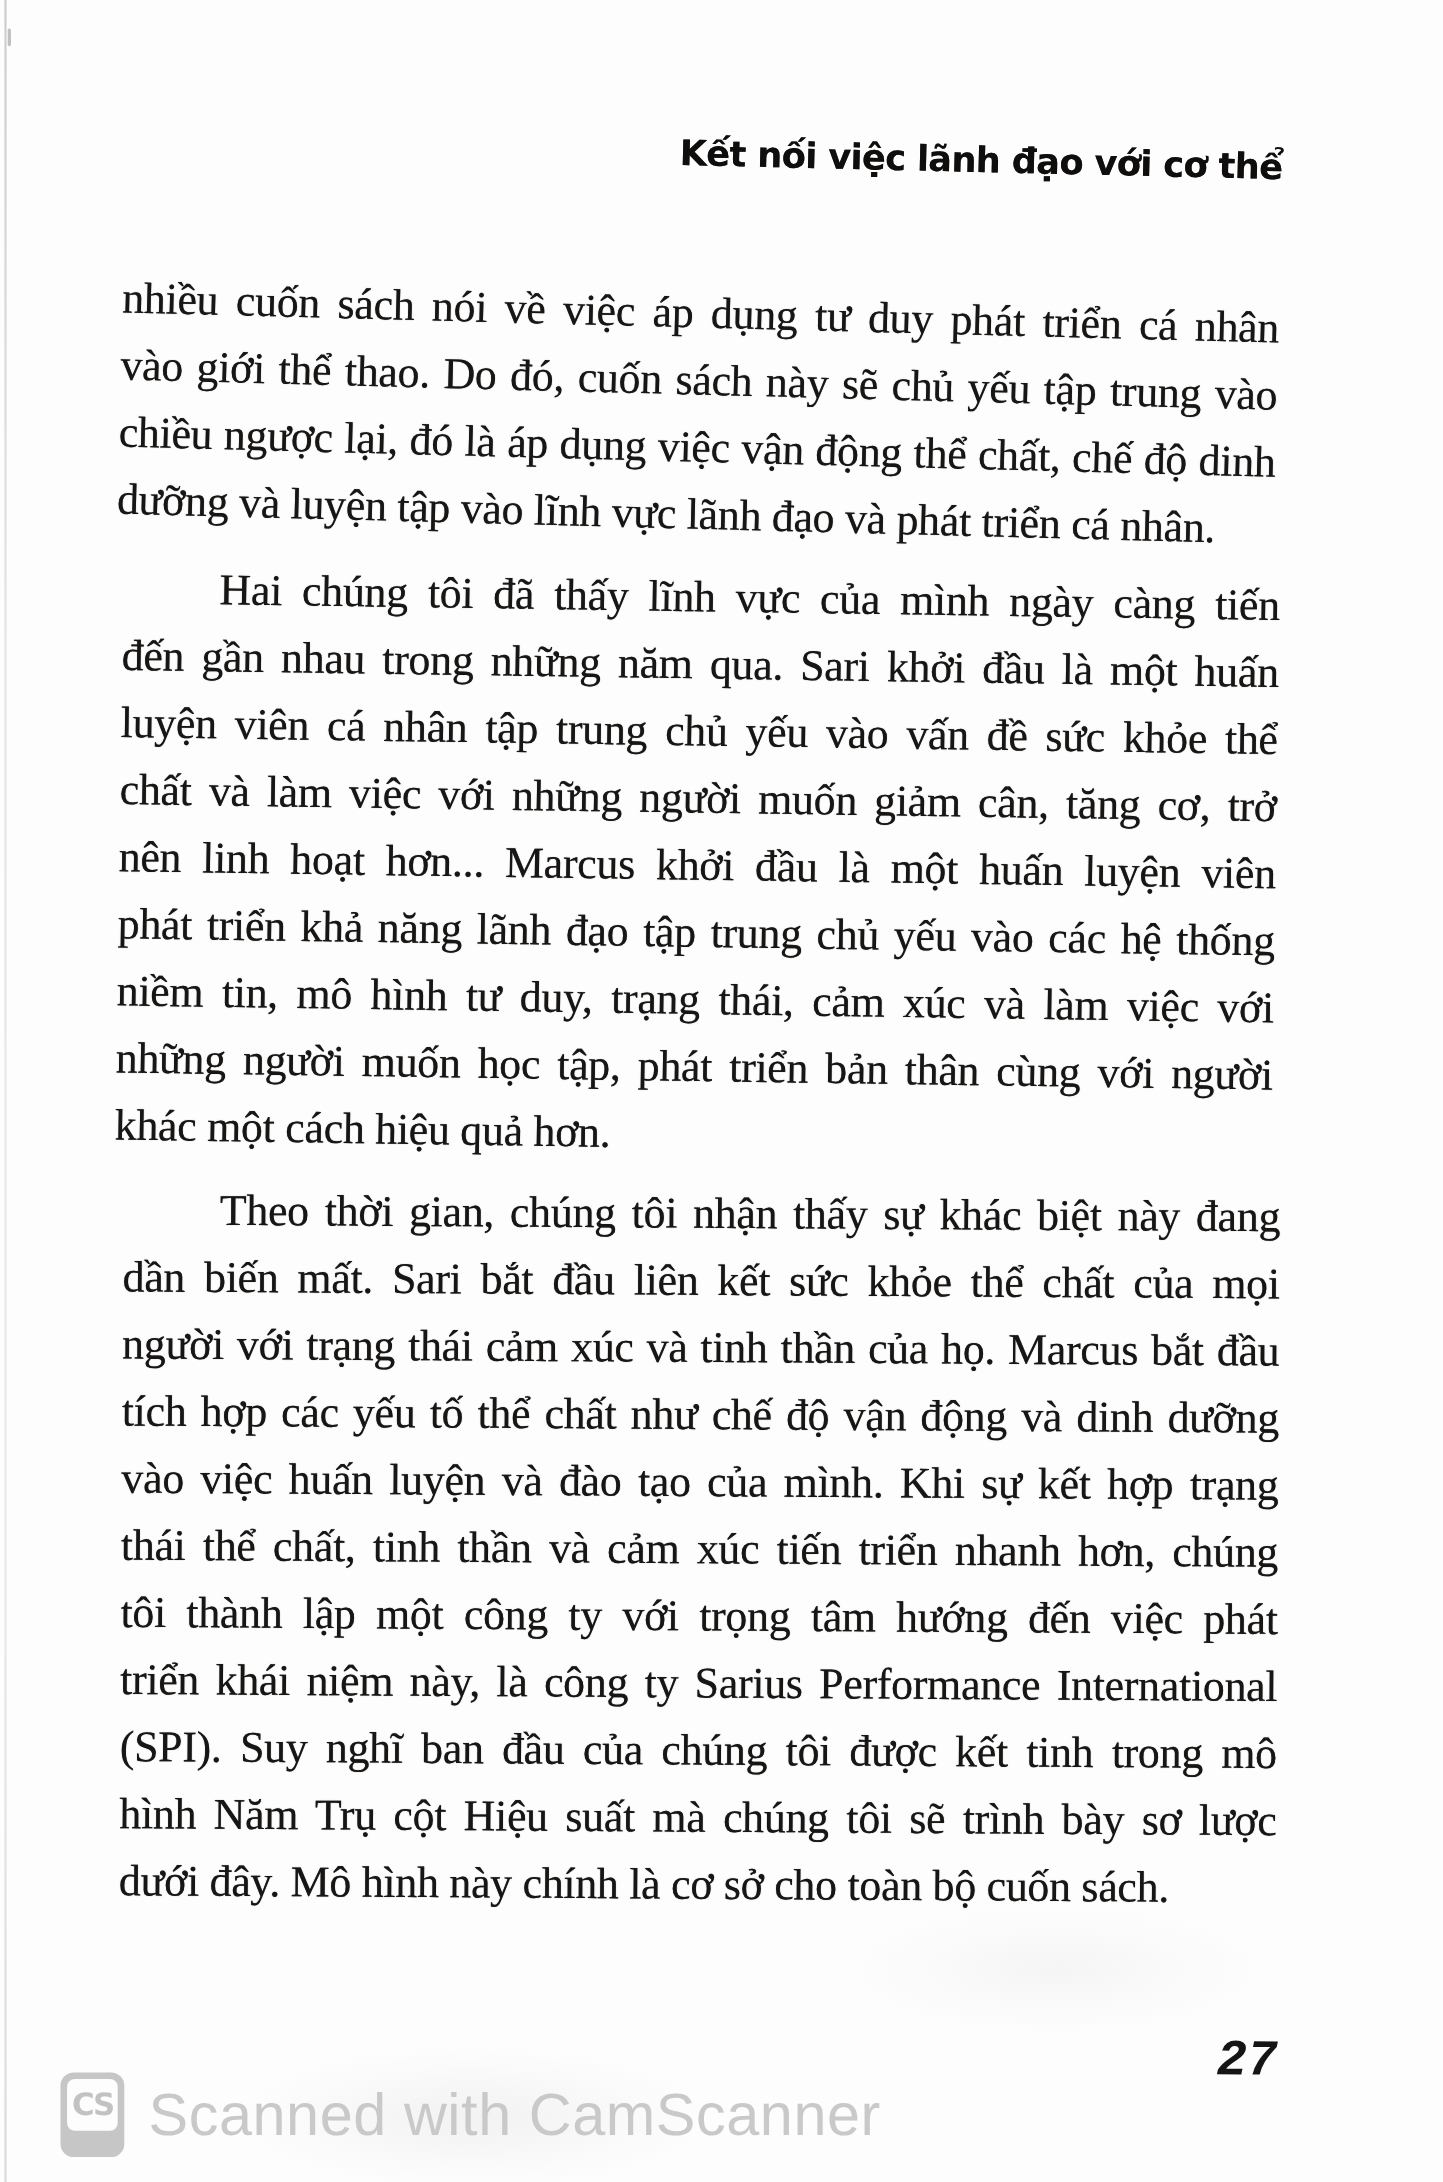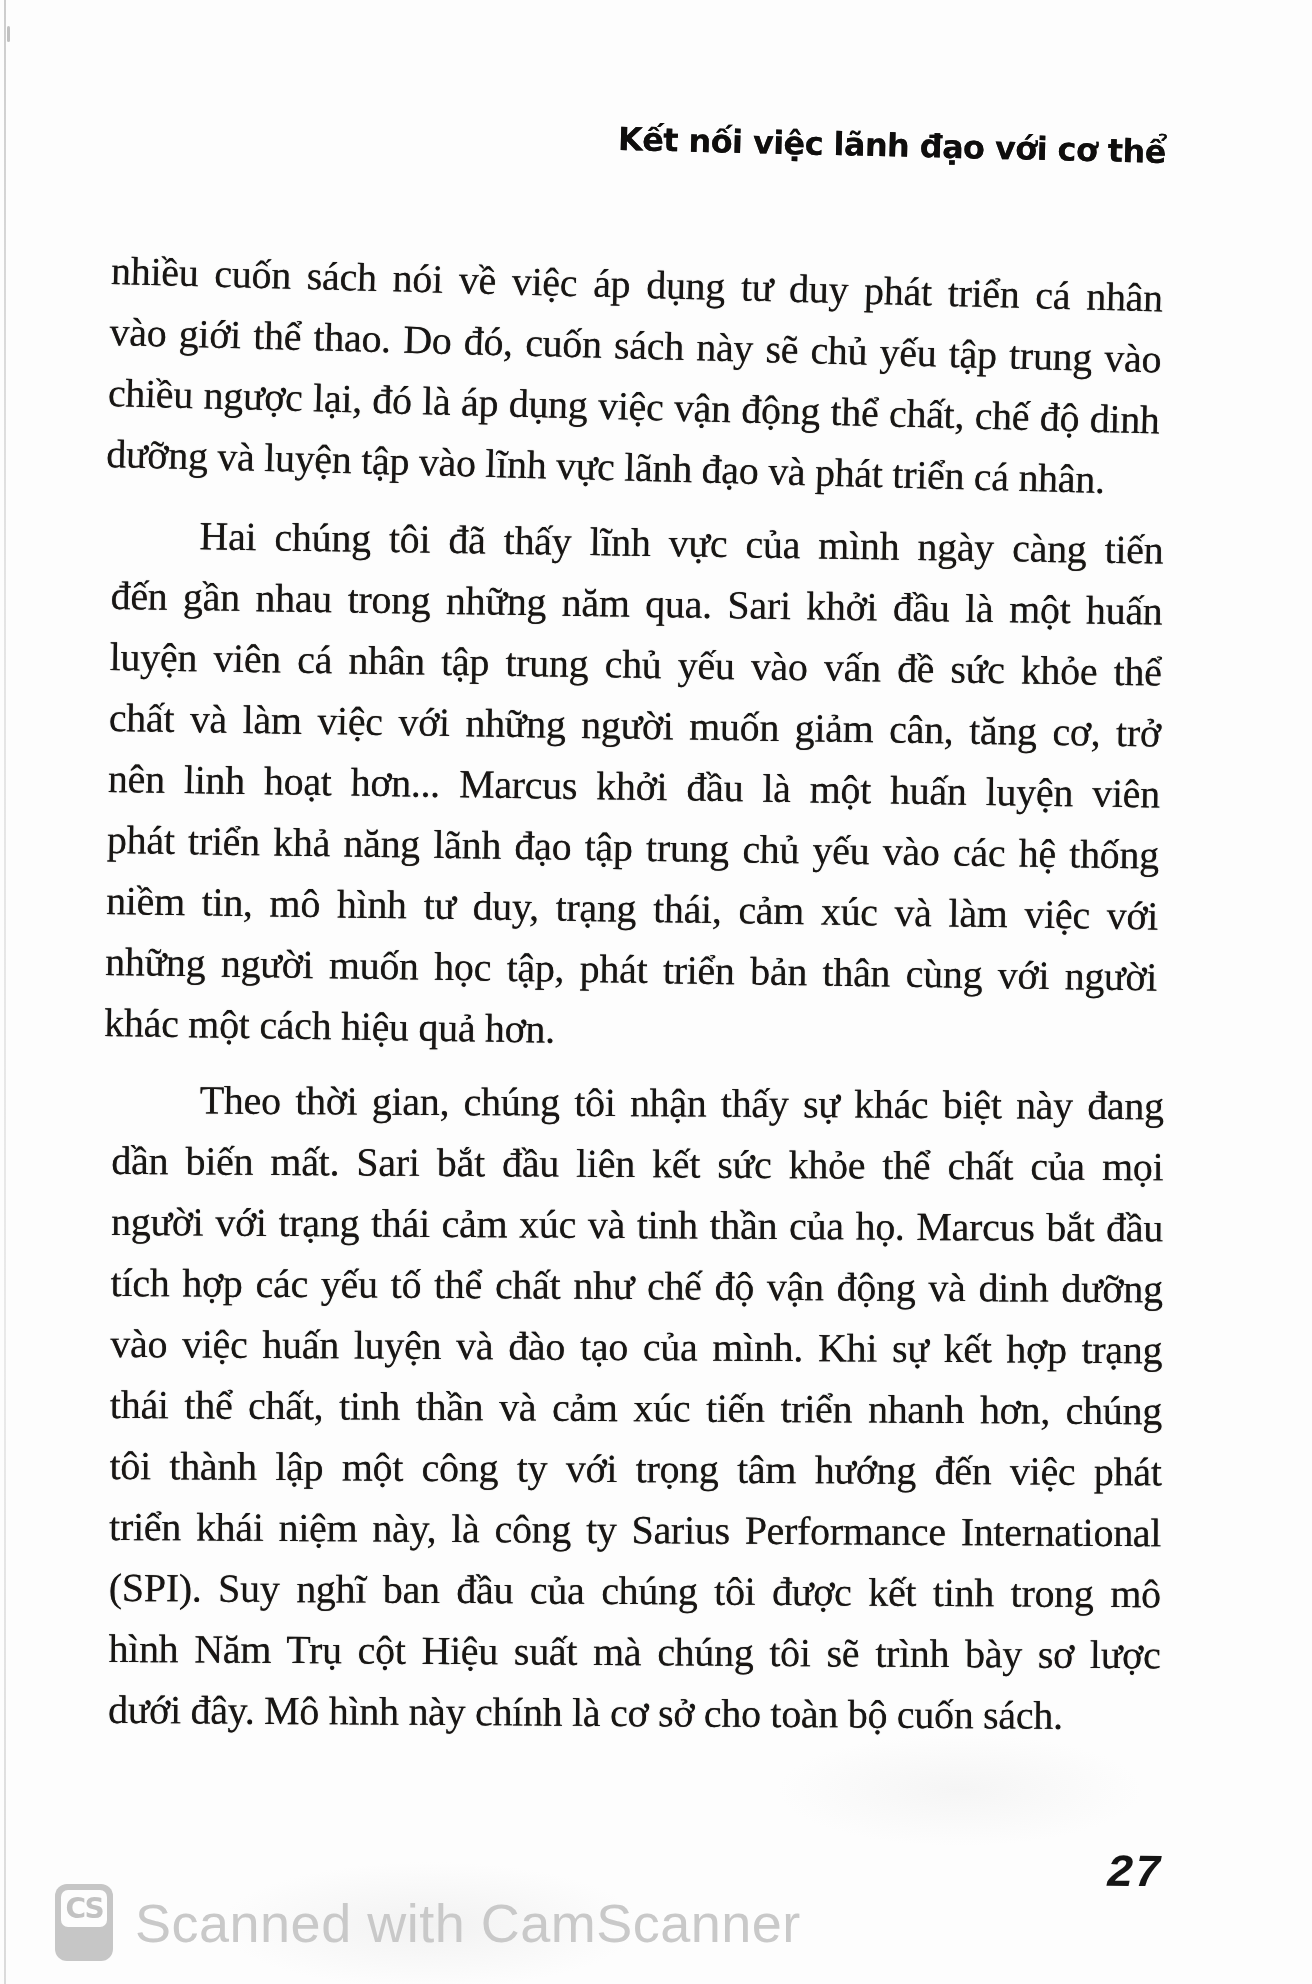--- a/index.html
+++ b/index.html
@@ -97,21 +97,21 @@
     height: 77px;
     background: #c6c6c6;
     border-radius: 12px;
     flex: 0 0 auto;
   }
   .cs-badge-inner {
     position: absolute;
     left: 6px;
     top: 6px;
     width: 46px;
-    height: 37px;
+    height: 47px;
     background: #fdfdfd;
     border-radius: 7px;
     display: flex;
     align-items: center;
     justify-content: center;
     font-family: "DejaVu Sans", sans-serif;
     font-weight: bold;
     font-size: 28px;
     letter-spacing: -2px;
     color: #c2c2c2;

